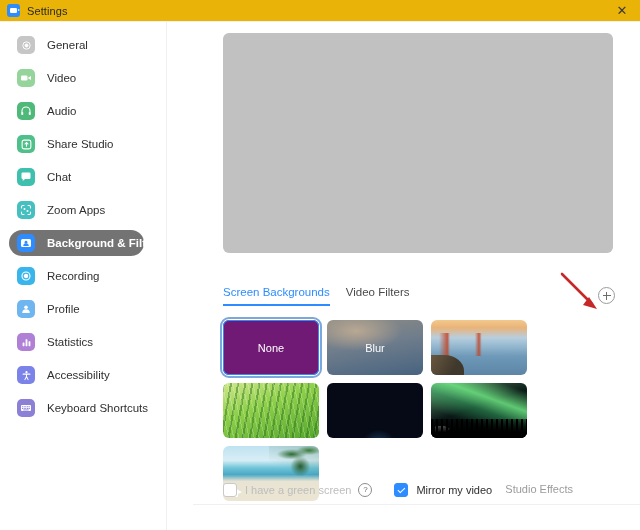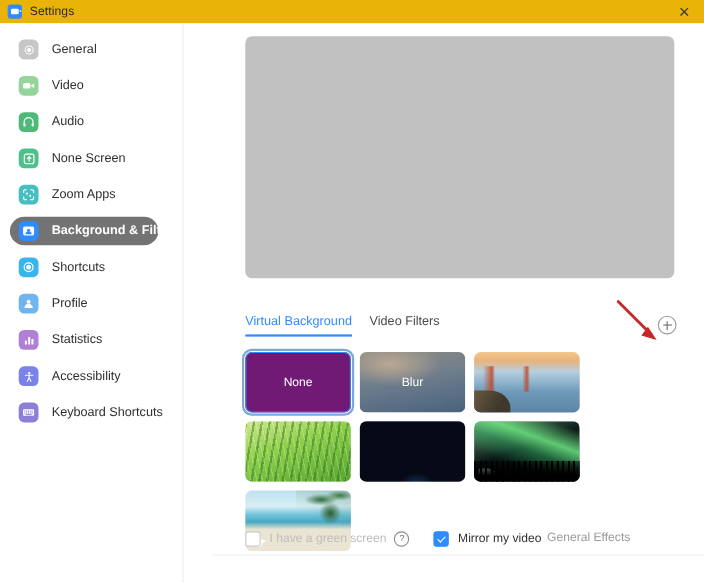--- a/index.html
+++ b/index.html
@@ -473,21 +473,29 @@
         </span>
         <span class="nav-label">Audio</span>
       </div>
       <div class="nav-item">
         <span class="nav-icon" style="background: rgb(79, 192, 138);">
           <svg width="11" height="11" viewBox="0 0 24 24" fill="none" stroke="white" stroke-width="2.4">
             <rect x="2.5" y="2.5" width="19" height="19" rx="4"></rect>
             <path d="M12 17 V8 M8 11.5 L12 7.5 L16 11.5"></path>
           </svg>
         </span>
-        <span class="nav-label">None Screen</span>
+        <span class="nav-label">Share Studio</span>
+      </div>
+      <div class="nav-item">
+        <span class="nav-icon" style="background: rgb(63, 192, 174);">
+          <svg width="12" height="12" viewBox="0 0 24 24">
+            <path d="M3 5.5 a2.5 2.5 0 0 1 2.5-2.5 h13 a2.5 2.5 0 0 1 2.5 2.5 v8 a2.5 2.5 0 0 1 -2.5 2.5 H10 l-4.5 4 v-4 H5.5 A2.5 2.5 0 0 1 3 13.5 z" fill="white"></path>
+          </svg>
+        </span>
+        <span class="nav-label">Chat</span>
       </div>
       <div class="nav-item">
         <span class="nav-icon" style="background: rgb(69, 191, 192);">
           <svg width="12" height="12" viewBox="0 0 24 24" fill="none" stroke="white" stroke-width="2.2" stroke-linecap="round">
             <path d="M3 8 V5.5 A2.5 2.5 0 0 1 5.5 3 H8 M16 3 h2.5 A2.5 2.5 0 0 1 21 5.5 V8 M21 16 v2.5 a2.5 2.5 0 0 1 -2.5 2.5 H16 M8 21 H5.5 A2.5 2.5 0 0 1 3 18.5 V16"></path>
             <circle cx="9" cy="10" r="2" fill="white" stroke="none"></circle>
             <circle cx="15" cy="14" r="2" fill="white" stroke="none"></circle>
           </svg>
         </span>
         <span class="nav-label">Zoom Apps</span>
@@ -502,21 +510,21 @@
         </span>
         <span class="nav-label">Background &amp; Filters</span>
       </div>
       <div class="nav-item">
         <span class="nav-icon" style="background: rgb(57, 181, 236);">
           <svg width="12" height="12" viewBox="0 0 24 24" fill="none" stroke="white" stroke-width="2.2">
             <circle cx="12" cy="12" r="8"></circle>
             <circle cx="12" cy="12" r="3.4" fill="white"></circle>
           </svg>
         </span>
-        <span class="nav-label">Shortcuts</span>
+        <span class="nav-label">Recording</span>
       </div>
       <div class="nav-item">
         <span class="nav-icon" style="background: rgb(111, 182, 240);">
           <svg width="12" height="12" viewBox="0 0 24 24">
             <circle cx="12" cy="8.5" r="3.6" fill="white"></circle>
             <path d="M4.5 20 a7.5 7.5 0 0 1 15 0 z" fill="white"></path>
           </svg>
         </span>
         <span class="nav-label">Profile</span>
       </div>
@@ -561,21 +569,21 @@
         <span class="nav-label">Keyboard Shortcuts</span>
       </div>
     </nav>
 
   <section class="main">
 
     <div class="preview"></div>
 
     <div class="tabs-row">
       <div class="tabs" id="tabs">
-          <div class="tab active">Virtual Background</div>
+          <div class="tab active">Screen Backgrounds</div>
           <div class="tab">Video Filters</div>
         </div>
       <div class="add-btn"></div>
     </div>
 
     <svg class="arrow-annot" viewBox="0 0 46 44" xmlns="http://www.w3.org/2000/svg">
       <line x1="3" y1="3" x2="33" y2="33" stroke="#c62828" stroke-width="2.6" stroke-linecap="round"></line>
       <polygon points="38,38 24,34 30,26" fill="#c62828"></polygon>
     </svg>
 
@@ -602,17 +610,17 @@
       <div class="footer-left">
         <div class="cb" id="green-cb"></div>
         <span class="cb-label disabled">I have a green screen</span>
         <span class="help-icon">?</span>
 
         <div class="mirror-group">
           <div class="cb checked" id="mirror-cb"></div>
           <span class="cb-label normal">Mirror my video</span>
         </div>
       </div>
-      <div class="studio-effects">General Effects</div>
+      <div class="studio-effects">Studio Effects</div>
     </div>
 
   </section>
 </div>
 
 </body></html>

